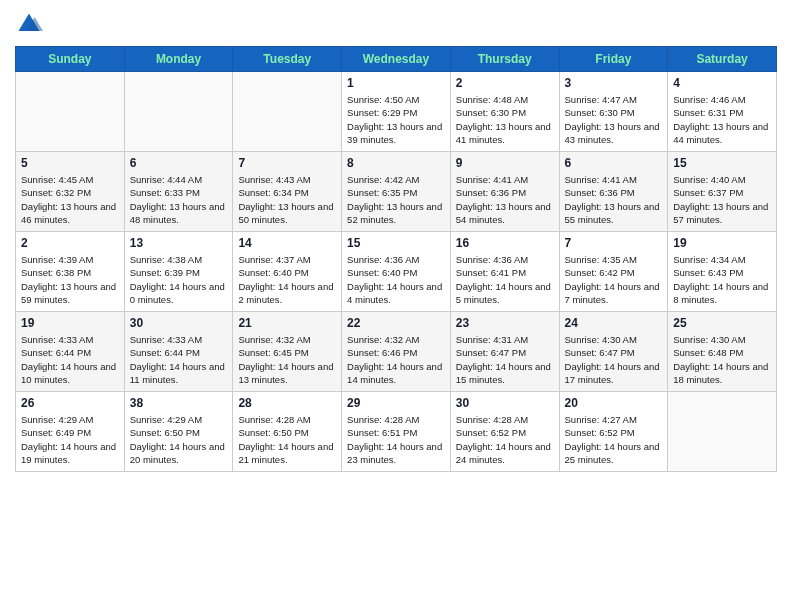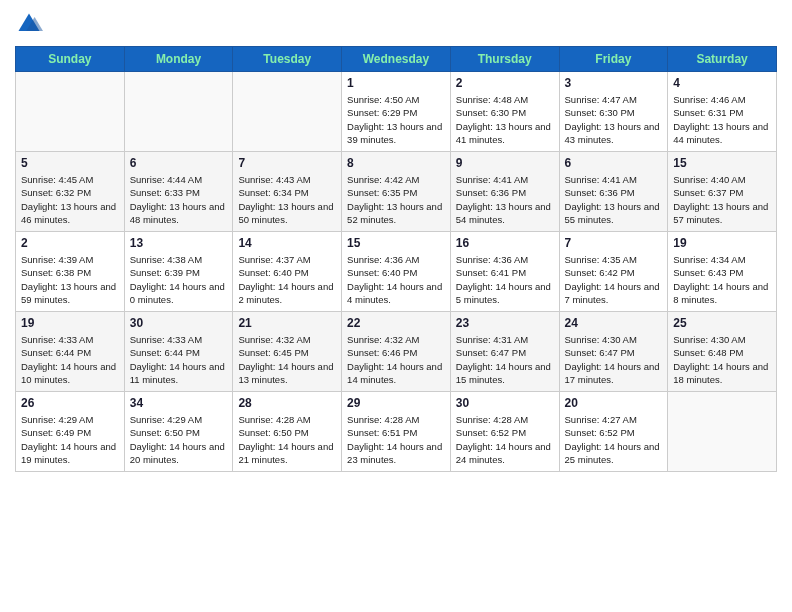--- a/index.html
+++ b/index.html
@@ -235,21 +235,21 @@
             <div class="day-number">25</div>
             <div class="day-info">Sunrise: 4:30 AM<br>Sunset: 6:48 PM<br>Daylight: 14 hours and 18 minutes.</div>
           </td>
         </tr>
         <tr class="row-odd">
           <td>
             <div class="day-number">26</div>
             <div class="day-info">Sunrise: 4:29 AM<br>Sunset: 6:49 PM<br>Daylight: 14 hours and 19 minutes.</div>
           </td>
           <td>
-            <div class="day-number">34</div>
+            <div class="day-number">38</div>
             <div class="day-info">Sunrise: 4:29 AM<br>Sunset: 6:50 PM<br>Daylight: 14 hours and 20 minutes.</div>
           </td>
           <td>
             <div class="day-number">28</div>
             <div class="day-info">Sunrise: 4:28 AM<br>Sunset: 6:50 PM<br>Daylight: 14 hours and 21 minutes.</div>
           </td>
           <td>
             <div class="day-number">29</div>
             <div class="day-info">Sunrise: 4:28 AM<br>Sunset: 6:51 PM<br>Daylight: 14 hours and 23 minutes.</div>
           </td>

